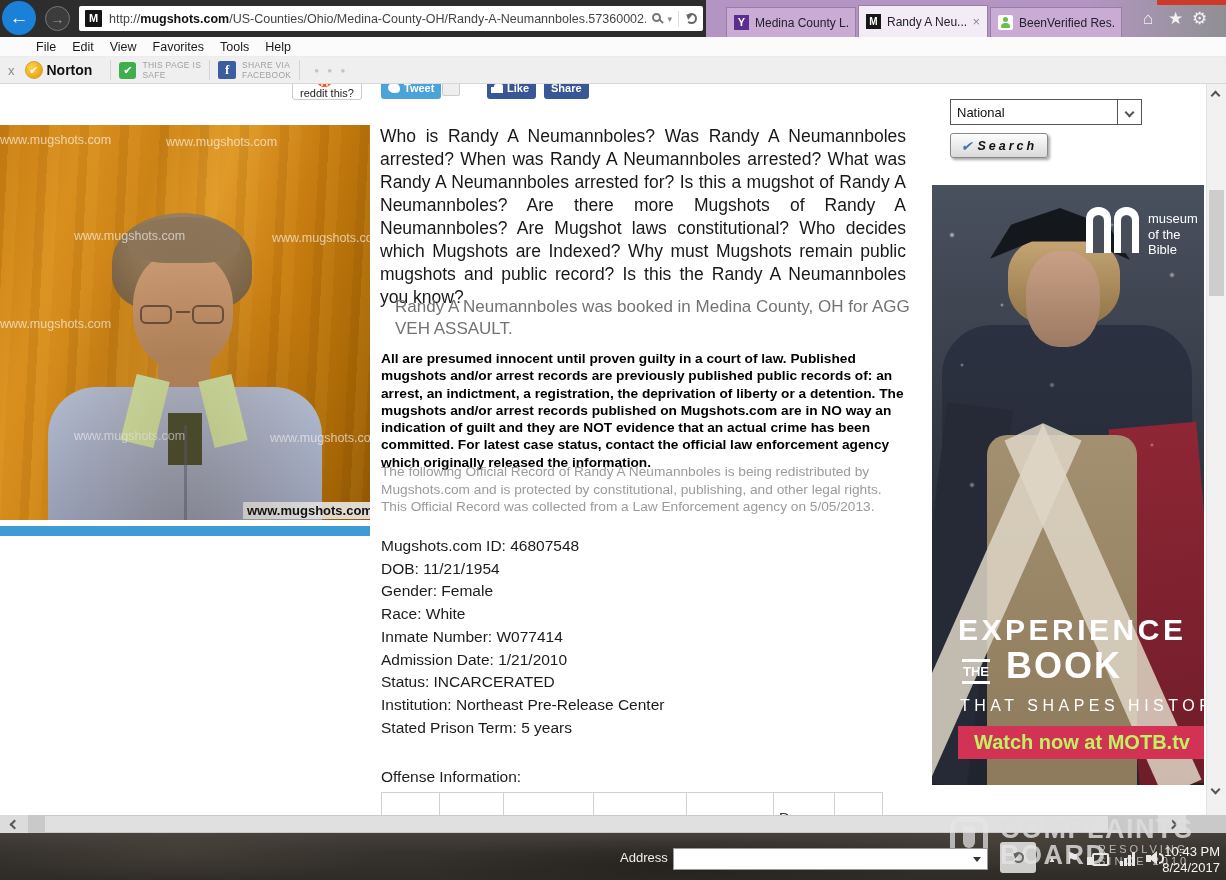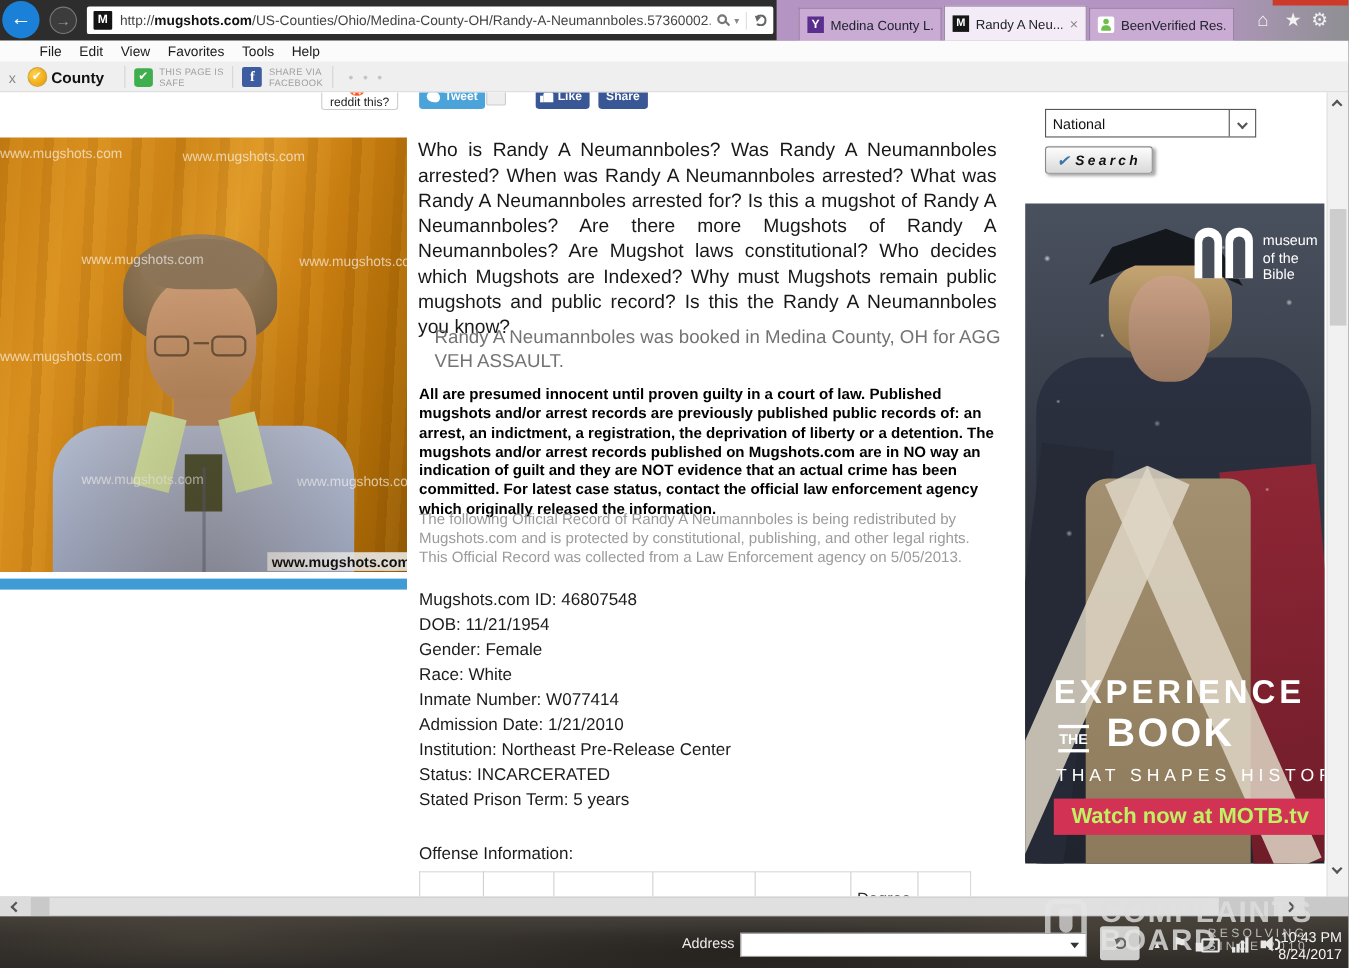--- a/index.html
+++ b/index.html
@@ -230,21 +230,21 @@
     <span class="mitem">Edit</span>
     <span class="mitem">View</span>
     <span class="mitem">Favorites</span>
     <span class="mitem">Tools</span>
     <span class="mitem">Help</span>
   </div>
 
   <div class="a nortonbar">
     <span class="nclose">x</span>
     <span class="ncircle">✔</span>
-    <span class="nbrand">County</span>
+    <span class="nbrand">Norton</span>
     <span class="tsep"></span>
     <span class="safebox">✔</span>
     <span class="lab2">
         <div>THIS PAGE IS</div>
         <div>SAFE</div>
       </span>
     <span class="tsep"></span>
     <span class="fbbox">f</span>
     <span class="lab2">
         <div>SHARE VIA</div>
@@ -302,22 +302,22 @@
     <div class="a disclaimer">All are presumed innocent until proven guilty in a court of law. Published mugshots and/or arrest records are previously published public records of: an arrest, an indictment, a registration, the deprivation of liberty or a detention. The mugshots and/or arrest records published on Mugshots.com are in NO way an indication of guilt and they are NOT evidence that an actual crime has been committed. For latest case status, contact the official law enforcement agency which originally released the information.</div>
     <div class="a official">The following Official Record of Randy A Neumannboles is being redistributed by Mugshots.com and is protected by constitutional, publishing, and other legal rights. This Official Record was collected from a Law Enforcement agency on 5/05/2013.</div>
 
     <div class="a records">
       <div>Mugshots.com ID: 46807548</div>
       <div>DOB: 11/21/1954</div>
       <div>Gender: Female</div>
       <div>Race: White</div>
       <div>Inmate Number: W077414</div>
       <div>Admission Date: 1/21/2010</div>
+      <div>Status: INCARCERATED</div>
       <div>Institution: Northeast Pre-Release Center</div>
-      <div>Status: INCARCERATED</div>
       <div>Stated Prison Term: 5 years</div>
     </div>
 
     <div class="a offense">Offense Information:</div>
     <div class="a offwrap">
       <table>
         <colgroup>
             <col style="width:58px">
             <col style="width:64px">
             <col style="width:90px">

